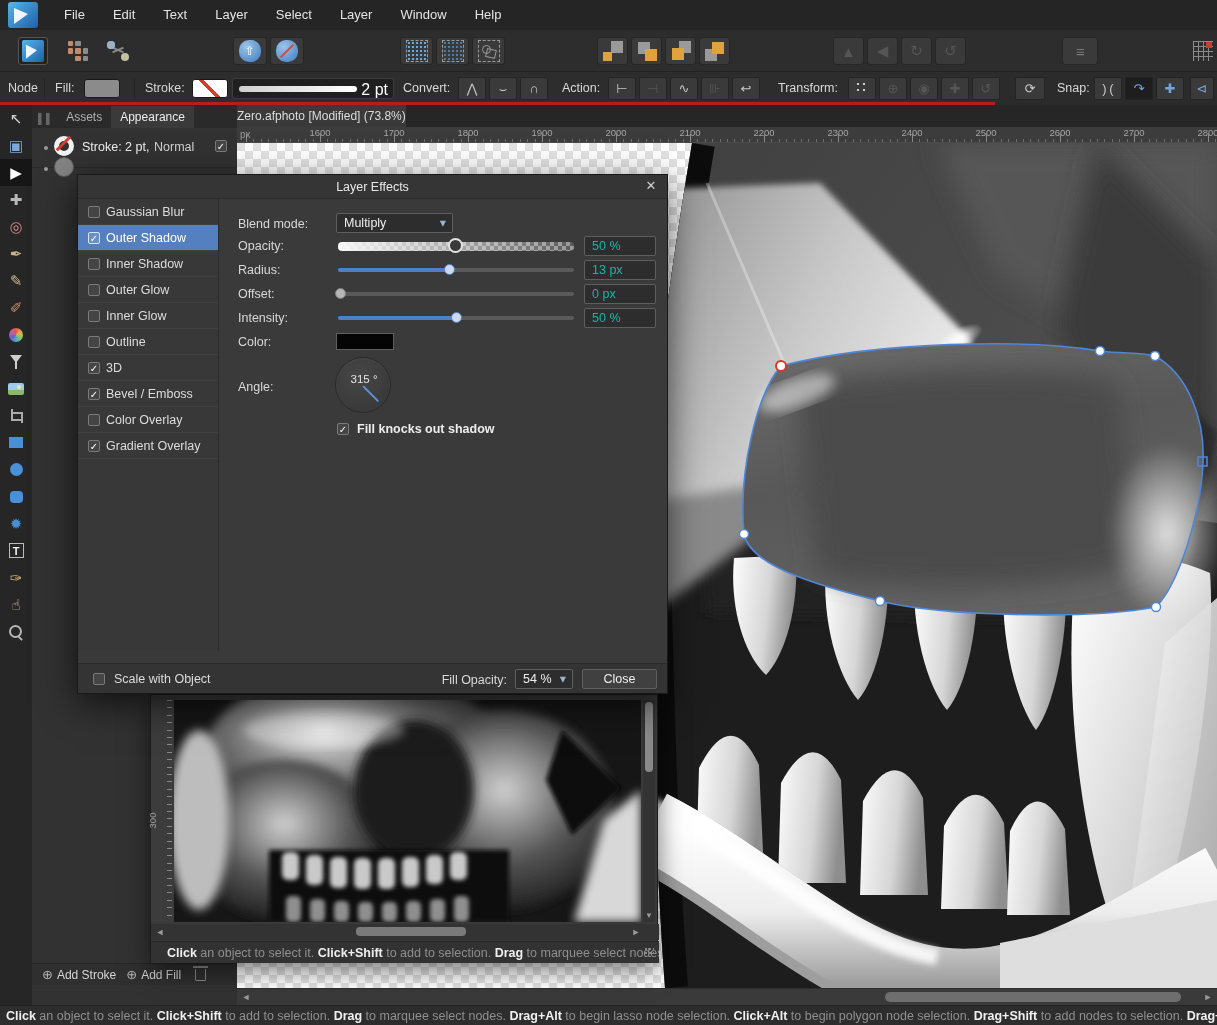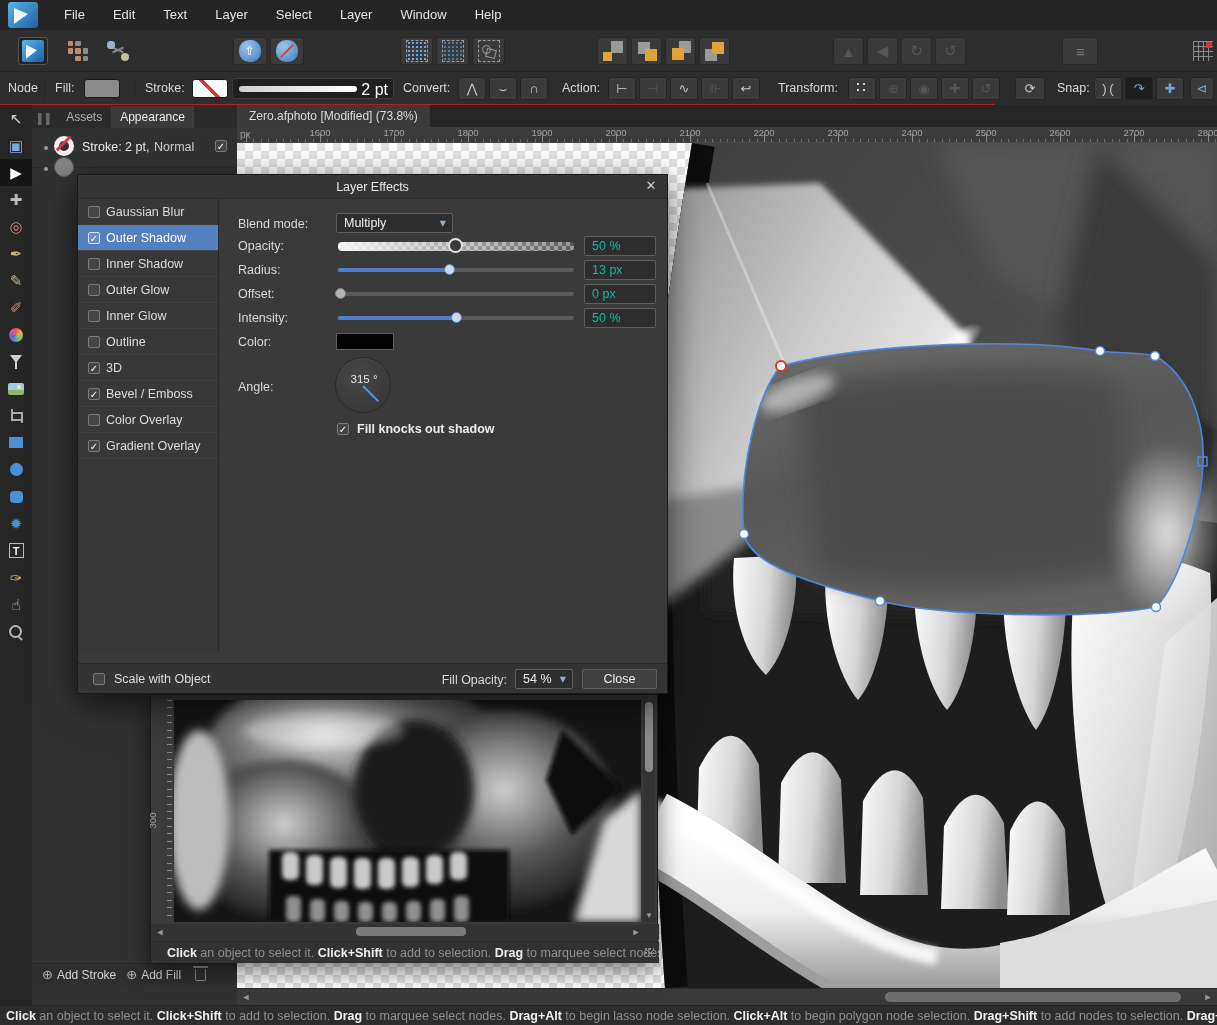--- a/index.html
+++ b/index.html
@@ -44,21 +44,21 @@
   .sq-or { background:#e0a33c; }
   .sq-gr { background:#9a9a9a; }
   .flipg { font-size:15px; color:#555; }
   .aln { color:#777; font-size:15px; letter-spacing:-1px; }
   .gridred { width:20px; height:20px; background:
       linear-gradient(#8a8a8a 1px, transparent 1px) 0 0/5px 5px,
       linear-gradient(90deg,#8a8a8a 1px, transparent 1px) 0 0/5px 5px; position:relative; }
   .gridred:before { content:""; position:absolute; right:1px; top:1px; width:6px; height:6px; background:#d03a2e; }
 
   
-  #ctxbar { position:absolute; left:0; top:72px; width:995px; height:33px; background:#2d2d2d; border-bottom:1px solid #b91c1c; z-index:4; font-size:12.5px; color:#d8d8d8; }
+  #ctxbar { position:absolute; left:0; top:72px; width:995px; height:33px; background:#2d2d2d; border-bottom:3px solid #b91c1c; z-index:4; font-size:12.5px; color:#d8d8d8; }
   .ctx-label { position:absolute; top:9px; }
   .vsep { position:absolute; top:6px; width:1px; height:21px; background:#242424; }
   .swatch { position:absolute; top:7px; width:36px; height:19px; border-radius:3px; border:1px solid #1a1a1a; }
   .sw-fill { background:#8b8b8b; }
   .sw-stroke { background:linear-gradient(45deg, #fff 44%, #d93a30 44%, #d93a30 54%, #fff 54%); background-color:#fff; }
   .widthbox { position:absolute; left:232px; top:6px; width:162px; height:21px; background:#1f1f1f; border:1px solid #3c3c3c; border-radius:3px; }
   .widthbox .bar { position:absolute; left:6px; top:7px; width:118px; height:6px; border-radius:3px; background:linear-gradient(90deg,#cfcfcf,#fff); }
   .widthbox .wv { position:absolute; right:5px; top:2px; color:#ffffff; font-size:16px; }
   .cbtn { position:absolute; top:5px; height:23px; background:#3a3a3a; border:1px solid #242424; border-radius:2px; color:#c8c8c8; display:flex; align-items:center; justify-content:center; font-size:13px; }
   .cbtn.dim { color:#565656; }
@@ -105,21 +105,21 @@
   #fill-row-swatch { position:absolute; left:22px; top:52px; width:20px; height:20px; border-radius:50%; background:#848484; border:1px solid #5a5a5a; }
   #fill-row-bullet { position:absolute; left:12px; top:62px; width:4px; height:4px; border-radius:50%; background:#9a9a9a; }
   #panel-footer { position:absolute; left:0; bottom:20px; width:205px; height:22px; background:#2f2f2f; border-top:1px solid #262626; display:flex; align-items:center; font-size:12px; color:#d5d5d5; }
   #panel-footer .plus { color:#b5b5b5; margin:0 4px 0 10px; font-size:13px; }
   .trash { margin-left:14px; width:11px; height:12px; border:1px solid #8a8a8a; border-top:none; border-radius:0 0 2px 2px; position:relative; }
   .trash:before { content:""; position:absolute; left:-3px; top:-3px; width:15px; height:2px; background:#8a8a8a; }
 
   
   #docarea { position:absolute; left:237px; top:105px; width:980px; height:900px; background:#262626; }
   #doctabbar { height:22px; background:#262626; }
-  #doctab { display:inline-block; height:22px; line-height:22px; padding:0 12px; background:#3a3a3a; color:#dcdcdc; font-size:12px; max-width:280px; }
+  #doctab { display:inline-block; height:22px; line-height:22px; padding:0 0; background:#3a3a3a; color:#dcdcdc; font-size:12px; max-width:280px; }
   #ruler { position:relative; height:16px; background:#3c3c3c; border-bottom:1px solid #4a4a4a;
     background-image:
       repeating-linear-gradient(90deg,#8a8a8a 0 1px, transparent 1px 74px),
       repeating-linear-gradient(90deg,#6e6e6e 0 1px, transparent 1px 7.4px);
     background-size:100% 9px,100% 4px; background-position:9px 7px, 9px 12px; background-repeat:no-repeat; }
   .rlabel { position:absolute; top:0px; width:40px; text-align:center; color:#a5a5a5; font-size:9.5px; }
   #ruler-unit { position:absolute; left:3px; top:2px; color:#9a9a9a; font-size:10px;text-align:center; }
   #canvas { position:absolute; left:0; top:38px; width:980px; height:845px;
     background:repeating-conic-gradient(#ffffff 0 90deg,#e2e2e2 0 180deg) 0 0/16px 16px; }
   #canvas svg { position:absolute; left:0; top:0; }

